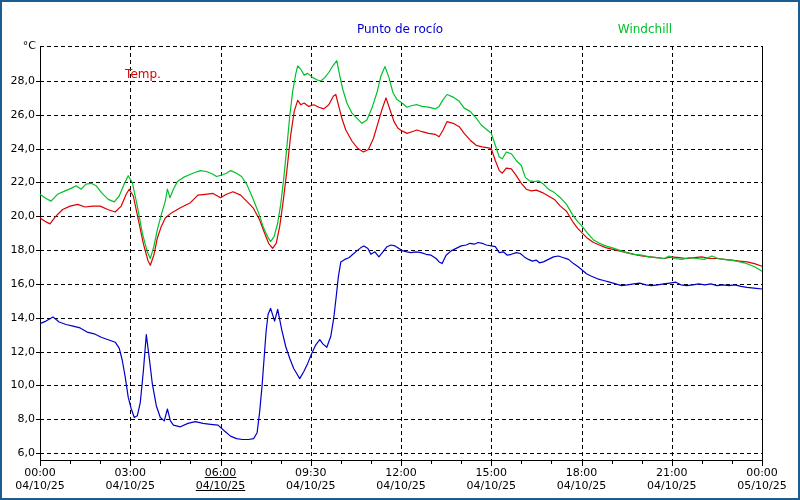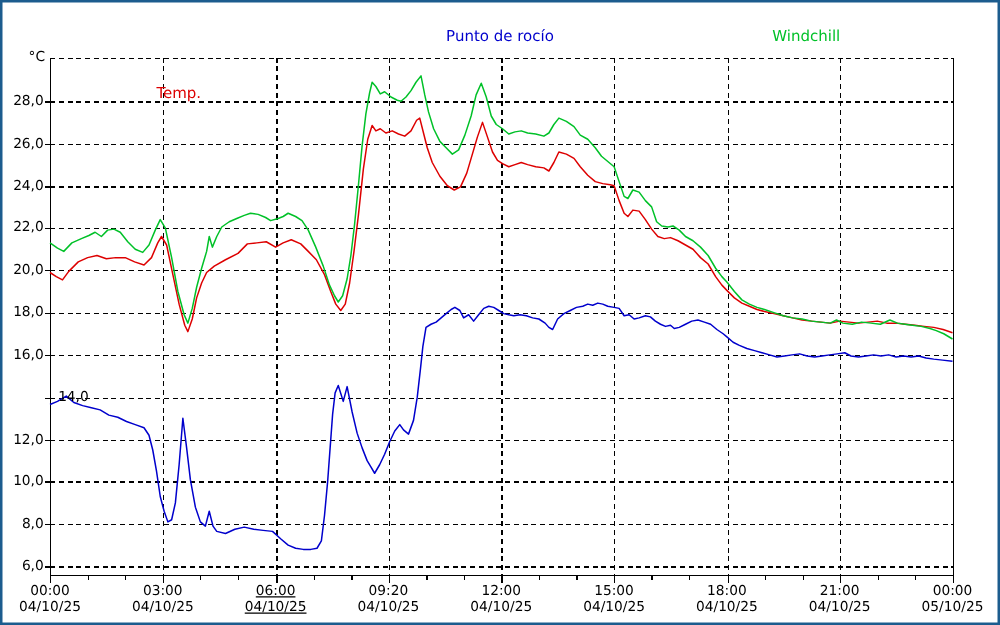--- a/index.html
+++ b/index.html
@@ -94,39 +94,39 @@
       <polyline points="40.0,194.3 46.0,198.5 51.0,201.1 57.5,194.3 65.1,190.9 71.1,188.4 76.1,185.8 81.1,189.2 86.1,184.1 91.1,183.3 96.2,185.8 102.2,193.4 108.2,199.4 114.2,201.9 119.2,196.0 124.2,184.1 128.2,175.7 132.3,182.5 137.3,206.1 142.3,233.2 147.3,251.8 150.3,258.5 153.8,246.7 157.3,229.8 161.3,214.6 165.3,201.1 167.4,189.2 169.9,197.7 173.4,189.2 177.4,181.6 183.4,177.4 189.4,174.8 195.4,172.3 200.4,170.6 206.5,171.5 212.5,174.0 216.5,176.5 222.5,174.8 226.5,173.2 230.5,170.6 236.5,173.2 241.6,176.5 246.6,184.1 252.6,197.7 258.6,212.9 263.6,228.1 267.6,236.6 270.6,241.6 274.1,236.6 277.7,223.0 280.7,204.4 283.7,179.1 286.7,148.6 289.7,116.5 292.7,91.1 295.7,74.2 297.7,65.8 300.7,69.2 304.2,75.1 307.7,73.4 312.8,77.6 317.8,80.2 320.8,81.0 324.8,77.6 328.8,72.5 332.8,65.8 336.8,60.7 339.8,75.9 342.8,89.5 346.9,103.0 351.9,113.1 356.9,118.2 361.9,123.3 366.9,119.9 371.9,108.1 376.9,92.8 380.9,75.9 385.0,66.6 389.0,77.6 393.0,92.8 397.0,99.6 402.0,103.0 407.0,107.2 412.0,105.5 417.0,104.7 422.1,106.4 428.6,107.2 435.1,108.9 439.1,106.4 443.1,99.6 447.1,94.5 453.1,97.1 459.2,101.3 464.2,108.1 470.2,111.4 476.2,118.2 481.2,125.0 487.2,130.0 491.3,133.4 495.3,145.3 499.3,157.1 502.3,158.8 506.3,152.0 511.3,153.7 516.3,160.5 521.3,165.5 525.3,177.4 529.4,180.8 534.4,181.6 538.4,180.8 543.4,184.1 548.4,189.2 554.4,192.6 560.4,197.7 566.5,204.4 572.5,214.6 577.5,221.3 581.5,225.6 587.5,233.2 593.5,239.9 599.5,243.3 605.6,245.9 611.6,247.6 619.1,250.1 626.6,252.6 634.1,254.3 641.7,255.2 649.2,256.9 656.7,257.7 664.2,258.5 669.2,256.0 674.3,258.5 681.8,259.4 689.3,257.7 696.8,258.5 704.3,259.4 711.9,256.0 717.9,258.5 723.9,259.4 729.9,260.2 736.9,261.1 744.0,262.8 749.0,264.5 755.0,267.0 762.0,271.2" fill="none" stroke="#00c128" stroke-width="1.2" stroke-linejoin="round"></polyline>
     </svg>
   <div id="labels">
       <div class="ytick" style="top: 74.002px;">28,0</div>
       <div class="ytick" style="top: 107.82px;">26,0</div>
       <div class="ytick" style="top: 141.638px;">24,0</div>
       <div class="ytick" style="top: 175.456px;">22,0</div>
       <div class="ytick" style="top: 209.274px;">20,0</div>
       <div class="ytick" style="top: 243.092px;">18,0</div>
       <div class="ytick" style="top: 276.91px;">16,0</div>
-      <div class="ytick" style="top: 310.728px; padding-left: 36px;">14,0</div>
+      <div class="ytick" style="top: 310.728px;">14,0</div>
       <div class="ytick" style="top: 344.546px;">12,0</div>
       <div class="ytick" style="top: 378.364px;">10,0</div>
       <div class="ytick" style="top: 412.182px;">8,0</div>
       <div class="ytick" style="top: 446px;">6,0</div>
       <div class="xtick" style="left: 9px; top: 466px;">
         <div>00:00</div>
         <div>04/10/25</div>
       </div>
       <div class="xtick" style="left: 99.25px; top: 466px;">
         <div>03:00</div>
         <div>04/10/25</div>
       </div>
       <div class="xtick" style="left: 189.5px; top: 466px; text-decoration: underline;">
         <div>06:00</div>
         <div>04/10/25</div>
       </div>
       <div class="xtick" style="left: 279.75px; top: 466px;">
-        <div>09:20</div>
+        <div>09:30</div>
         <div>04/10/25</div>
       </div>
       <div class="xtick" style="left: 370px; top: 466px;">
         <div>12:00</div>
         <div>04/10/25</div>
       </div>
       <div class="xtick" style="left: 460.25px; top: 466px; text-align: center;">
         <div>15:00</div>
         <div>04/10/25</div>
       </div>

